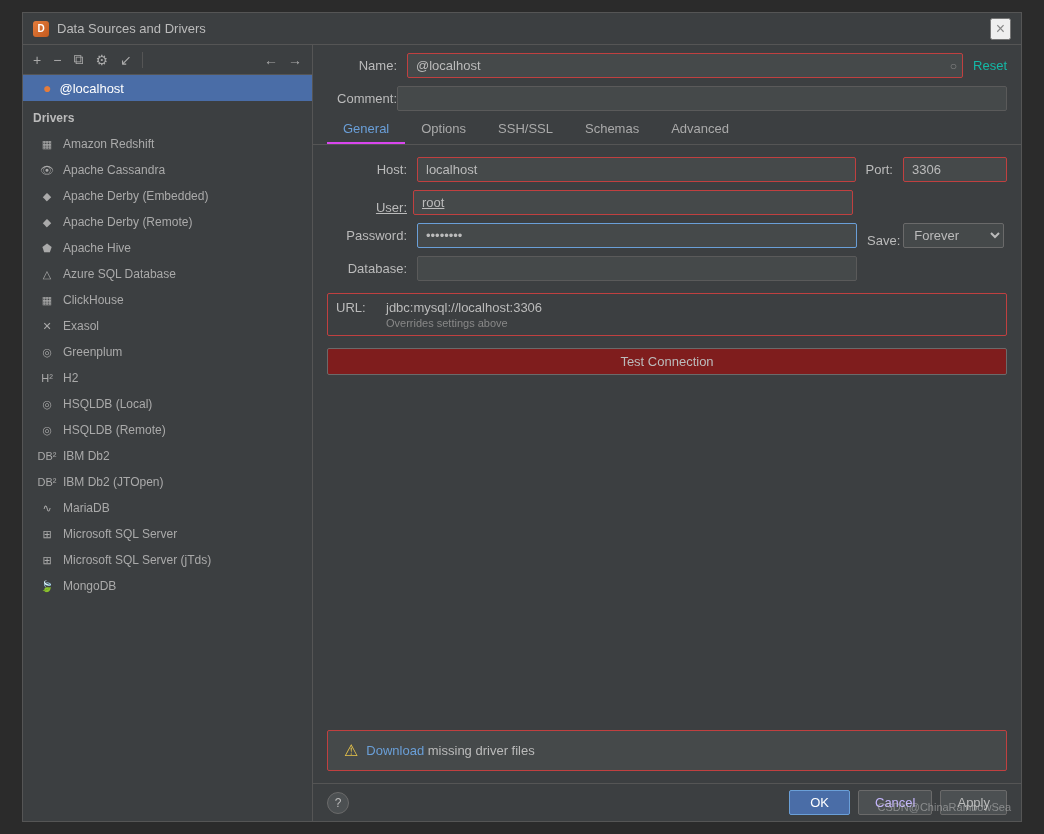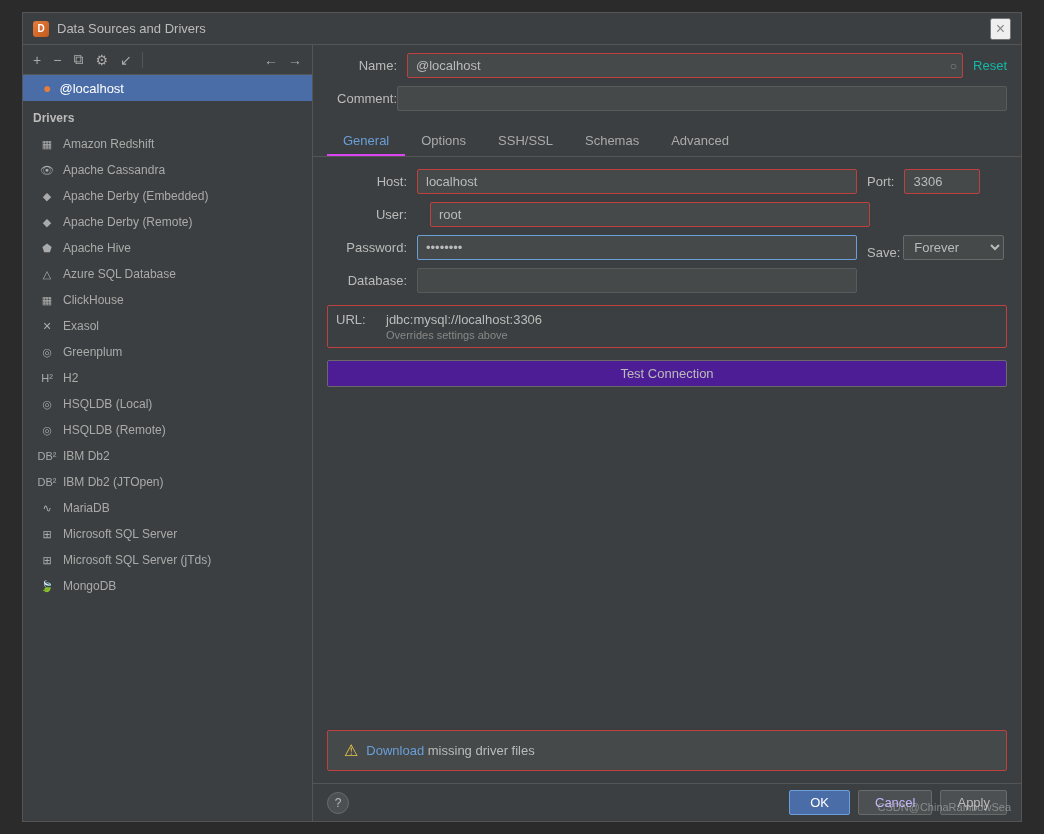--- a/index.html
+++ b/index.html
@@ -185,21 +185,21 @@
       cursor: pointer;
       font-size: 13px;
       white-space: nowrap;
       background: none;
       border: none;
     }
 
     .comment-row {
       display: flex;
       align-items: center;
-      margin-bottom: 16px;
+      margin-bottom: 4px;
     }
     .comment-label {
       color: #bbb;
       min-width: 70px;
       text-align: right;
     }
     .comment-input {
       flex: 1;
       background: #45494a;
       border: 1px solid #5a5a5a;
@@ -243,23 +243,24 @@
       font-size: 12px;
       color: #888;
     }
     .conn-type-label { color: #888; }
     .conn-type-val { color: #6a9fd8; }
     .driver-label { color: #888; }
     .driver-val { color: #6a9fd8; }
 
     .field-row {
       display: flex;
-      align-items: center;
-      gap: 23px;
+      align-items: flex-end;
+      gap: 6px;
       margin-bottom: 8px;
+      text-decoration: underline;
     }
     .field-label {
       color: #bbb;
       min-width: 80px;
       text-align: right;
       font-size: 13px;
     }
     .field-input {
       flex: 1;
       background: #45494a;
@@ -275,21 +276,21 @@
     }
 
     .port-group {
       display: flex;
       align-items: center;
       gap: 10px;
       flex-shrink: 0;
     }
     .port-label { color: #bbb; font-size: 13px; }
     .port-input {
-      width: 76px;
+      width: 104px;
       background: #45494a;
       border: 1px solid #c04040;
       color: #bbb;
       padding: 4px 8px;
       font-size: 13px;
       border-radius: 2px;
     }
 
     .host-row {
       display: flex;
@@ -352,21 +353,21 @@
       flex: 1;
     }
     .url-override {
       color: #888;
       font-size: 11px;
       margin-top: 2px;
       margin-left: 50px;
     }
 
     .test-btn {
-      background: #4c1d95;
+      background: #7f1d1d;
       border: 1px solid #6a6a6a;
       color: #bbb;
       padding: 5px 14px;
       font-size: 13px;
       border-radius: 2px;
       cursor: pointer;
       display: inline-block;
       margin-bottom: 12px;
     }
 

